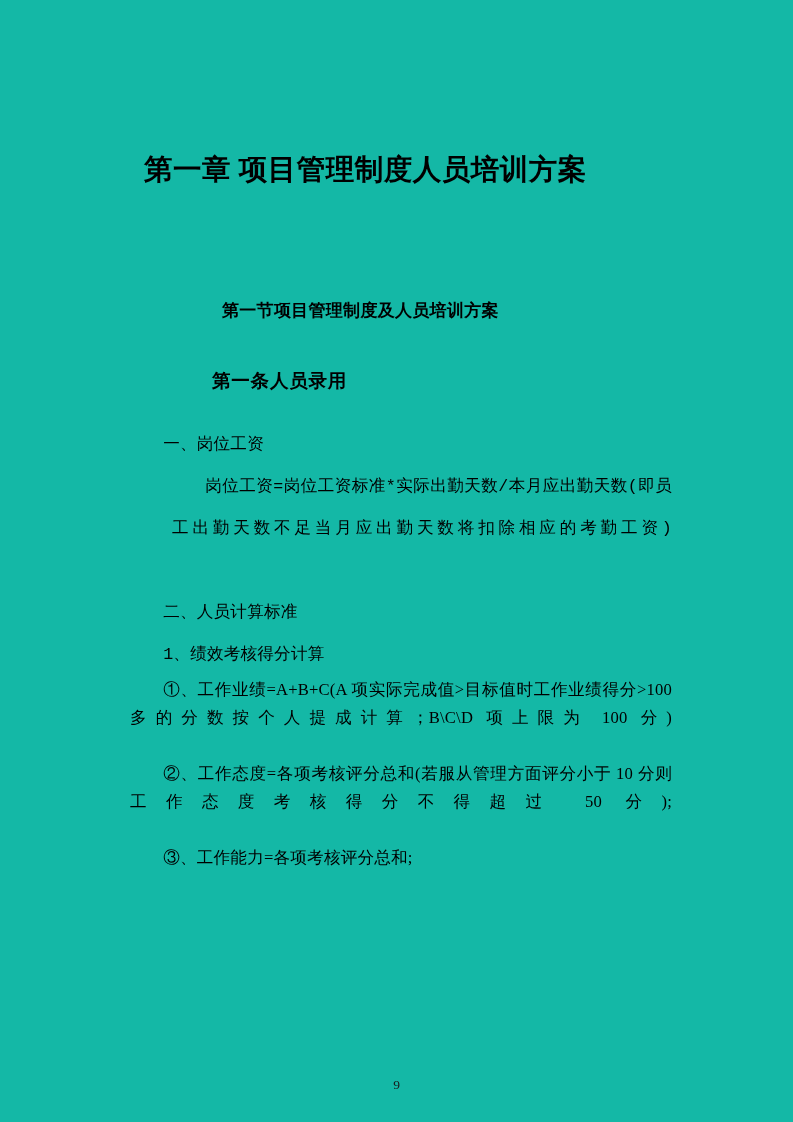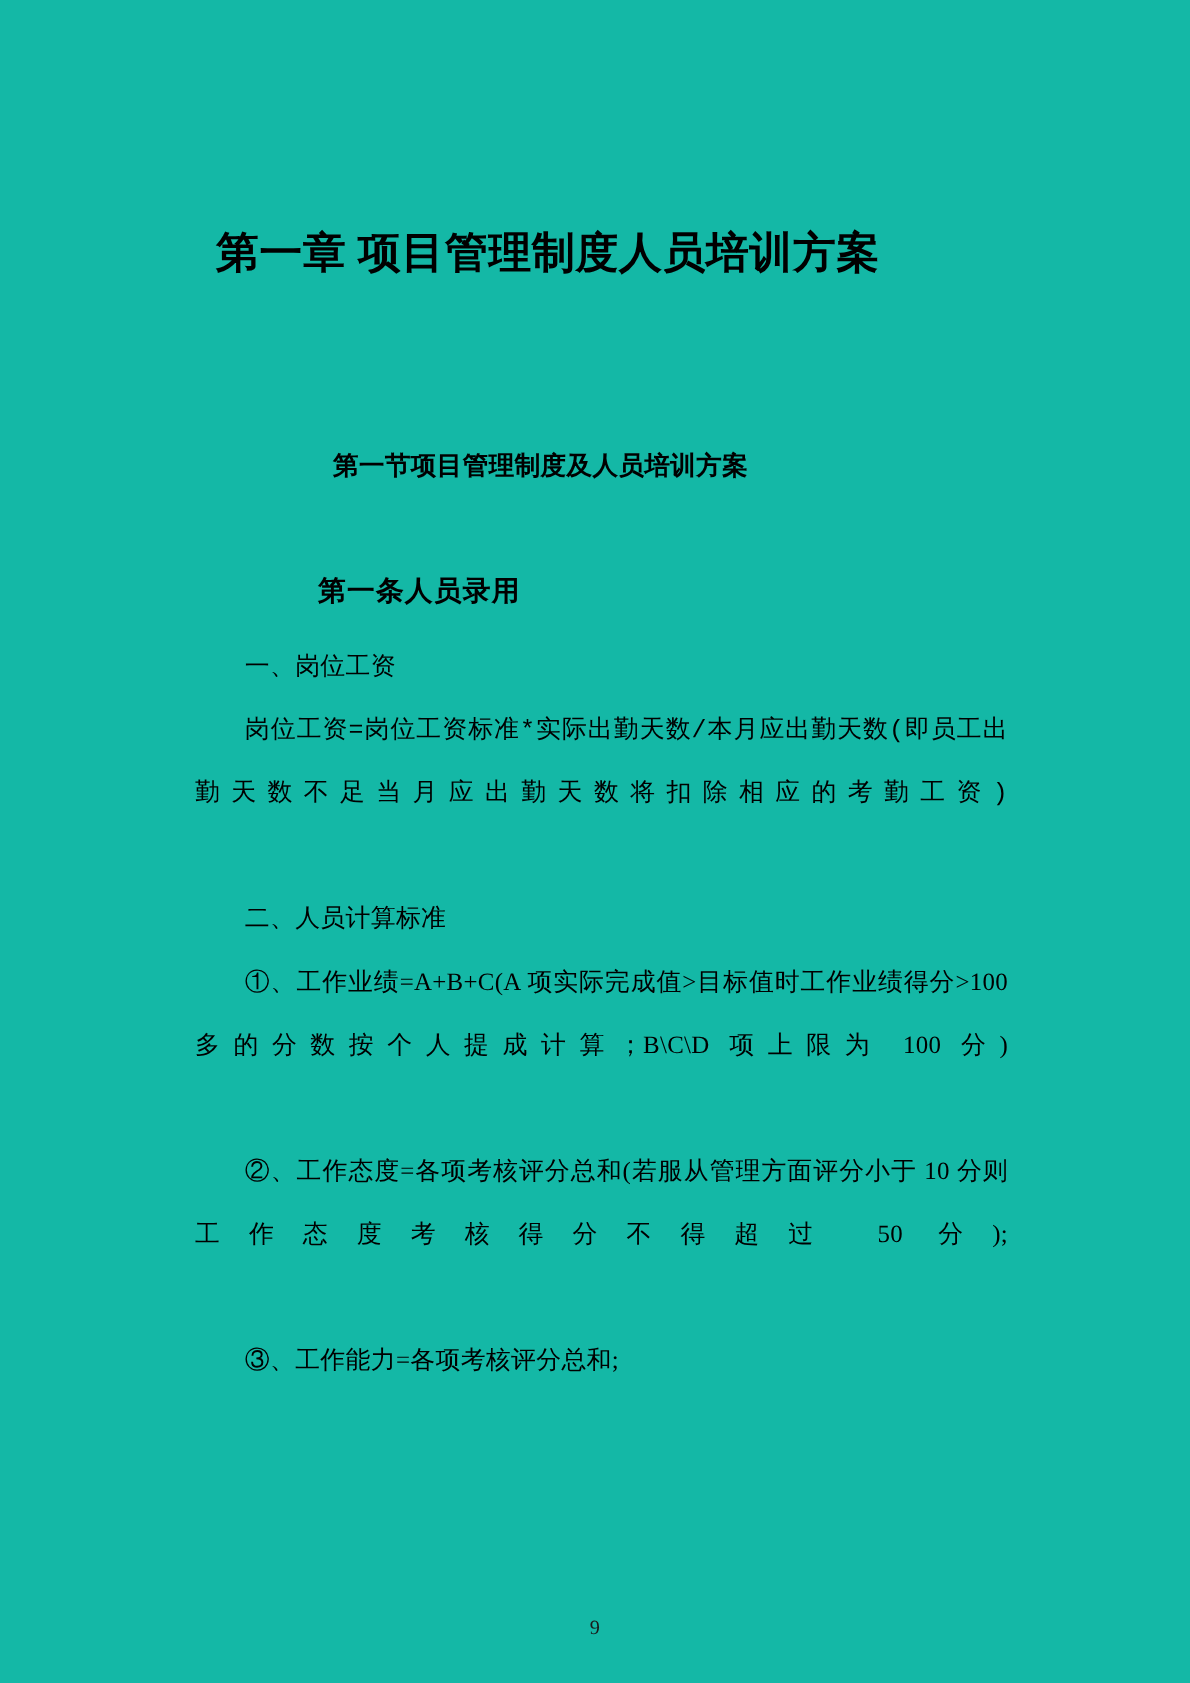--- a/index.html
+++ b/index.html
@@ -58,21 +58,21 @@
   }
 
   
   .article-title {
     font-size: 18.5px;
     font-weight: bold;
     letter-spacing: 0.8px;
     line-height: 1.3;
     position: absolute;
     left: 82px;
-    top: 364px;
+    top: 350px;
     white-space: nowrap;
   }
 
   
   .body-block {
     position: absolute;
     left: 0;
     top: 424px;
     width: 542px;
   }
@@ -85,31 +85,32 @@
     text-justify: inter-ideograph;
     letter-spacing: 0.2px;
   }
   .para.indent {
     text-indent: 2em;
     font-family: Liberation Mono, monospace;
   }
   
   .para.wrap {
     text-align: justify;
+    margin-left: 42px;
   }
   .para.wrap::after {
     content: "";
     display: inline-block;
     width: 100%;
   }
 
   
   .formula {
     font-size: 16.6px;
-    line-height: 42px;
+    line-height: 28px;
     margin: 0;
     text-indent: 2em;
     text-align: justify;
     letter-spacing: 0.2px;
   }
   .formula.two-line::after {
     content: "";
     display: inline-block;
     width: 100%;
   }
@@ -142,20 +143,21 @@
     <div class="body-block">
 
       <p class="para indent">一、岗位工资</p>
 
       <p class="para indent wrap">岗位工资=岗位工资标准*实际出勤天数/本月应出勤天数(即员工出勤天数不足当月应出勤天数将扣除相应的考勤工资)</p>
 
       <p class="para indent">二、人员计算标准</p>
 
 
 
+      <p class="para indent">1、绩效考核得分计算</p>
 
       <p class="formula two-line">①、工作业绩=A+B+C(A 项实际完成值&gt;目标值时工作业绩得分&gt;100 多的分数按个人提成计算；B\C\D 项上限为 100 分)</p>
 
       <p class="formula two-line">②、工作态度=各项考核评分总和(若服从管理方面评分小于 10 分则工作态度考核得分不得超过 50 分);</p>
 
       <p class="formula">③、工作能力=各项考核评分总和;</p>
 
 
     </div>
   </div>

